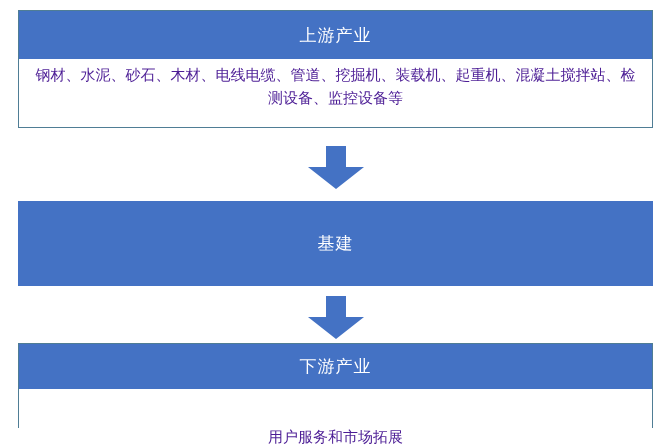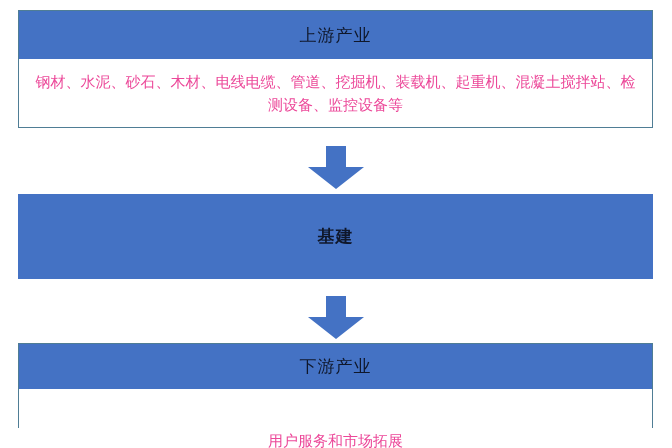--- a/index.html
+++ b/index.html
@@ -26,40 +26,40 @@
     position: absolute;
     left: 18px;
     width: 635px;
     box-sizing: border-box;
     border: 1px solid #3f6679;
     background: #ffffff;
   }
 
   .box-header {
     background: #4472c4;
-    color: #0f172a;
+    color: #ffffff;
     text-align: center;
     font-size: 17px;
     line-height: 1;
     letter-spacing: 1px;
     display: flex;
     align-items: center;
     justify-content: center;
     box-sizing: border-box;
   }
 
   .box-body {
     background: #ffffff;
-    color: #ec4899;
+    color: #4c1d95;
     text-align: center;
     font-size: 15px;
     line-height: 23px;
     box-sizing: border-box;
     display: flex;
-    align-items: center;
+    align-items: flex-start;
     justify-content: center;
     padding: 4px 10px;
   }
 
   .box-body-text {
     display: block;
     width: 100%;
   }
 
   
@@ -70,25 +70,24 @@
   }
   #box-upstream .box-header {
     height: 48px;
   }
   #box-upstream .box-body {
     height: 68px;
   }
 
   
   #box-midstream {
-    top: 194px;
+    top: 201px;
     height: 83px;
     border: none;
     background: #4472c4;
-    font-weight: bold;
   }
   #box-midstream .box-header {
     height: 85px;
     border: none;
   }
 
   
   #box-downstream {
     top: 343px;
     height: 85px;

